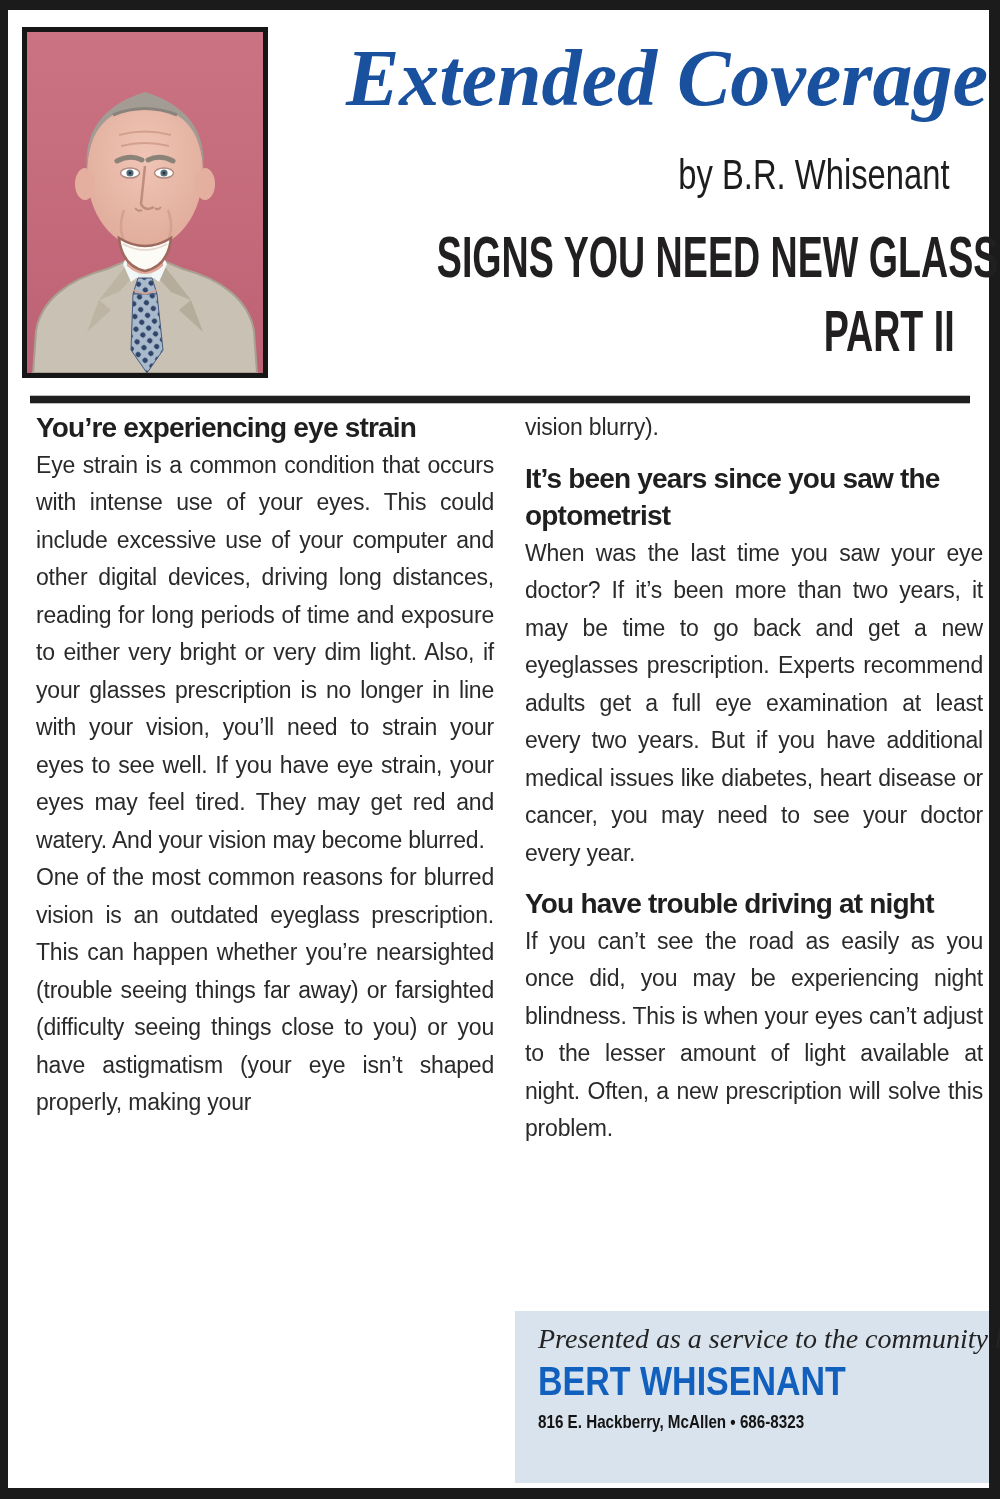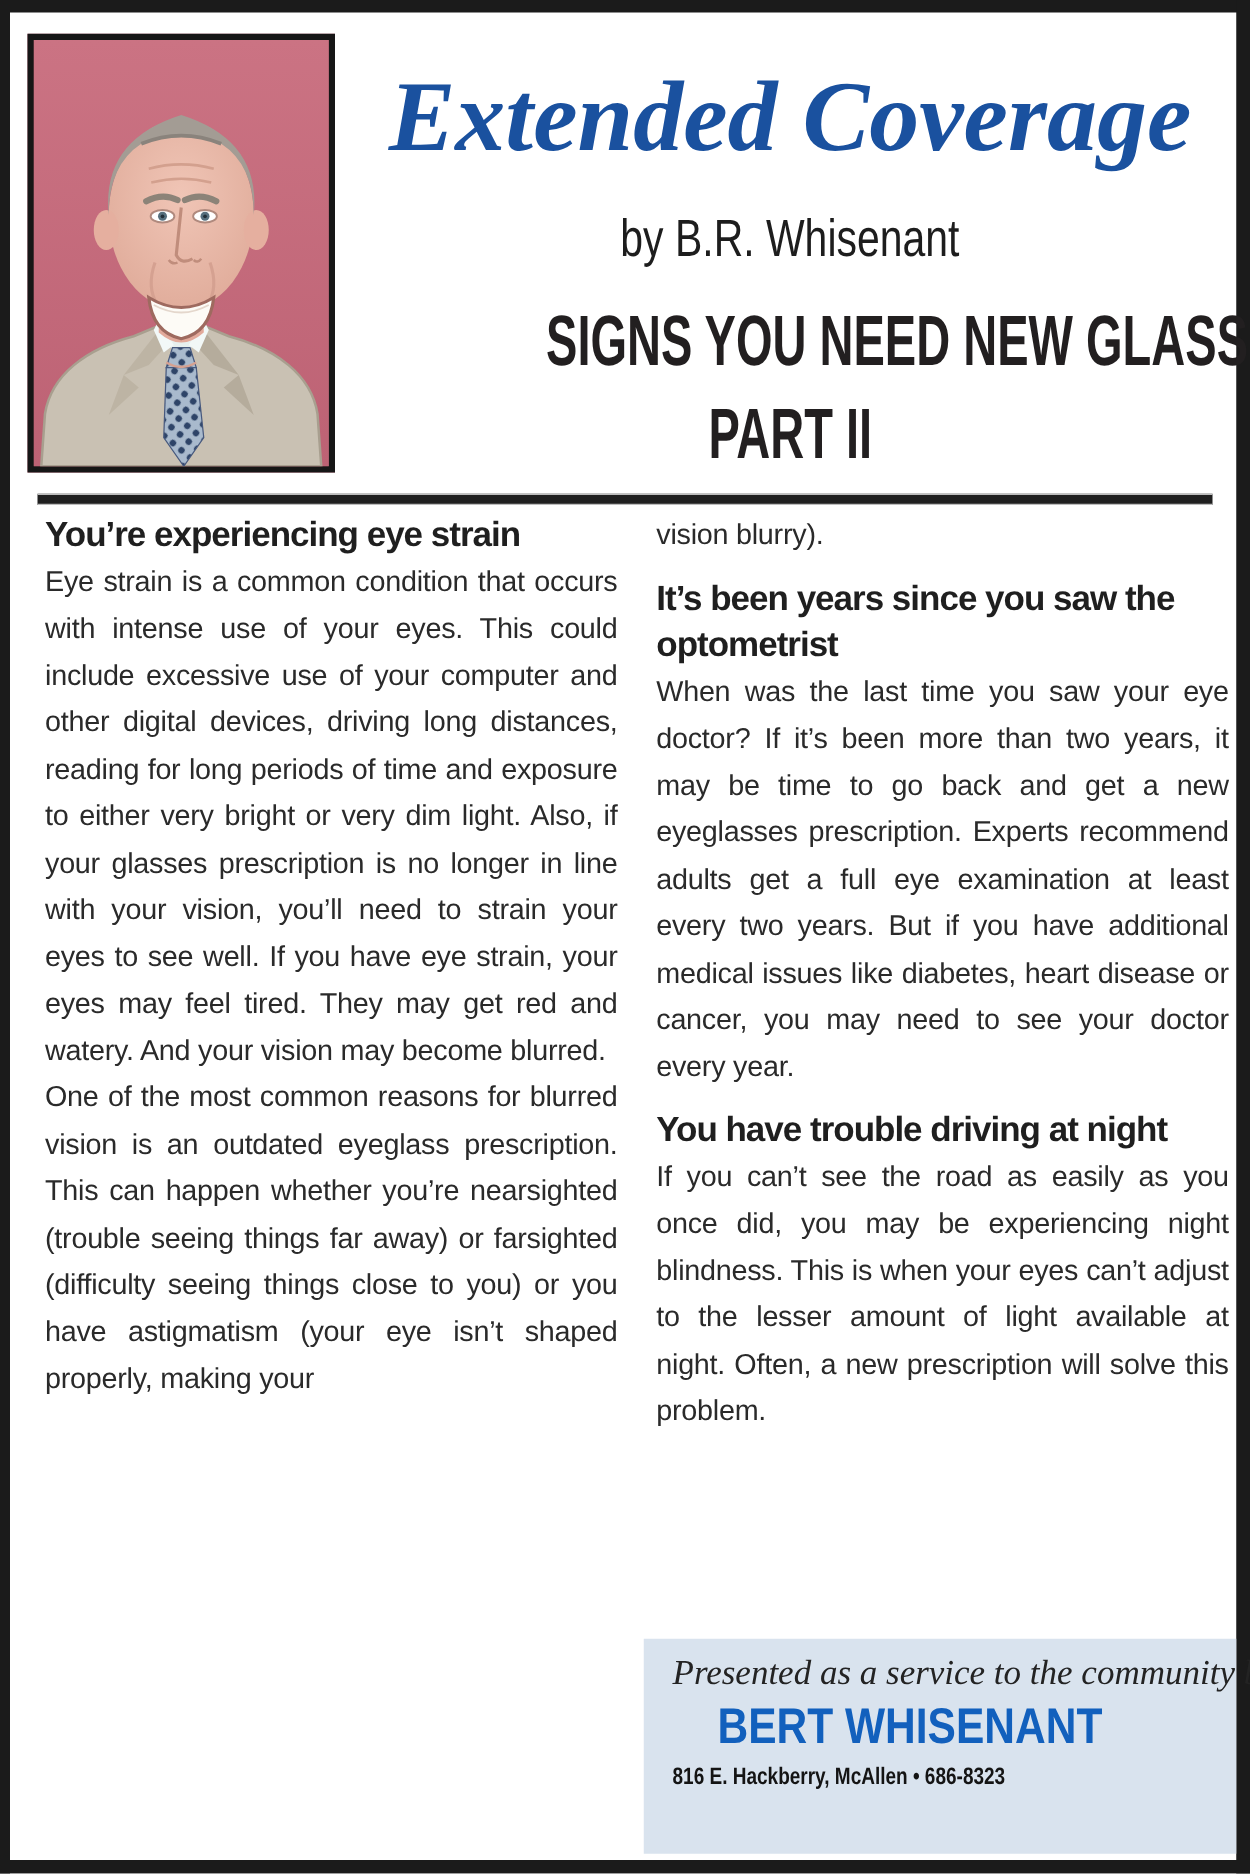--- a/index.html
+++ b/index.html
@@ -8,21 +8,21 @@
   .frame{position:absolute;background:#1b1b1b;}
   .frame-top{left:0;top:0;width:1000px;height:10px;}
   .frame-left{left:0;top:0;width:8px;height:1499px;}
   .frame-right{left:989px;top:0;width:11px;height:1499px;}
   .frame-bottom{left:0;top:1488px;width:1000px;height:11px;}
 
   .photo{position:absolute;left:22px;top:27px;width:246px;height:351px;
          border:5px solid #161616;box-sizing:border-box;background:#c4697b;}
   .photo svg{display:block;width:100%;height:100%;}
 
-  .header{position:absolute;left:276px;top:52px;width:712px;text-align:center;}
+  .header{position:absolute;left:276px;top:36px;width:712px;text-align:right;}
   .title{font-family:"Liberation Serif",serif;font-style:italic;font-weight:bold;
          font-size:80px;line-height:84px;color:#1a519f;white-space:nowrap;}
   .byline{margin-top:34px;font-size:42px;line-height:42px;font-weight:normal;color:#1d1d1d;}
   .headline{margin-top:24px;font-size:57px;line-height:74px;font-weight:bold;color:#221f20;}
   .cx{display:inline-block;white-space:nowrap;transform-origin:center center;}
   .cx78{transform:scaleX(0.78);}
   .cx66{transform:scaleX(0.66);}
   .cxl{display:inline-block;white-space:nowrap;transform-origin:left center;}
   .cx85{transform:scaleX(0.85);}
   .cx80{transform:scaleX(0.80);}
@@ -35,21 +35,21 @@
   .col h2{font-size:28px;line-height:37.5px;margin:13px 0 0 0;font-weight:bold;
           letter-spacing:-0.8px;color:#1f1f1f;text-align:left;}
   .col h2:first-child{margin-top:0;}
   .col p{font-size:23px;line-height:37.5px;margin:0;text-align:justify;
          letter-spacing:-0.2px;color:#2a2a2a;}
 
   .sponsor{position:absolute;left:515px;top:1311px;width:474px;height:172px;
            background:#d9e3ee;box-sizing:border-box;padding:13px 15px 0 23px;}
   .service{font-family:"Liberation Serif",serif;font-style:italic;
            font-size:28px;line-height:30px;color:#232323;white-space:nowrap;margin-right:8px;}
-  .brand{margin-top:7px;color:#1260bd;font-weight:bold;font-size:40px;line-height:41px;margin-left:36px;}
+  .brand{margin-top:7px;color:#1260bd;font-weight:bold;font-size:40px;line-height:41px;}
   .addr{margin-top:5px;color:#141414;font-weight:bold;font-size:19px;line-height:30px;}
 </style>
 </head>
 <body>
 
 <div class="page">
 
   <div class="frame frame-top"></div>
   <div class="frame frame-left"></div>
   <div class="frame frame-right"></div>

